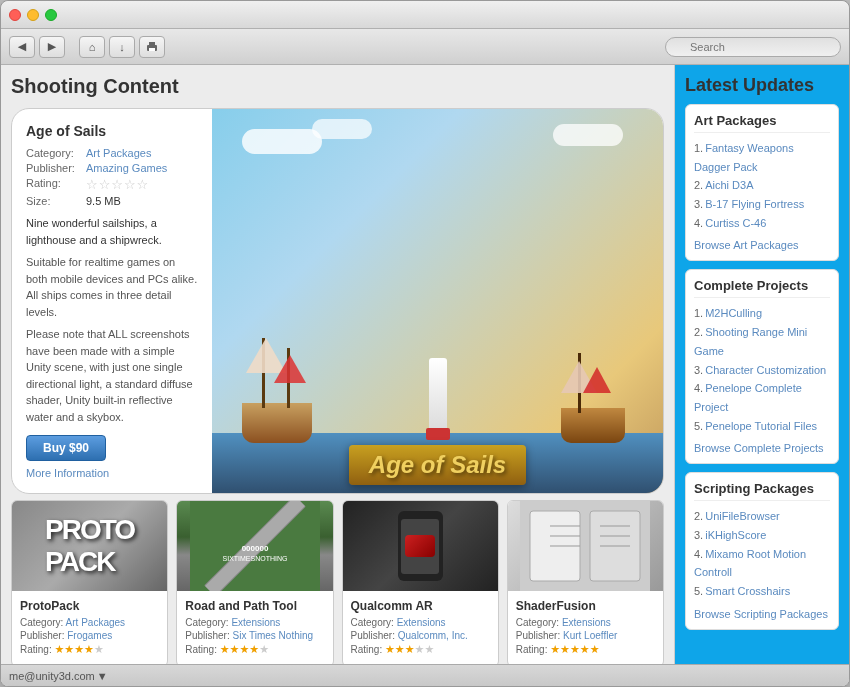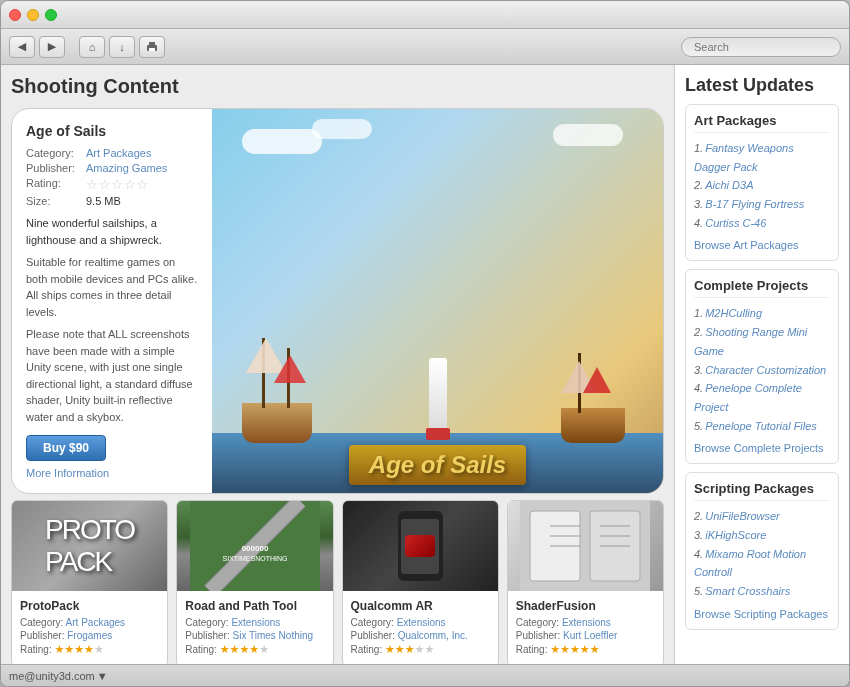--- a/index.html
+++ b/index.html
@@ -78,28 +78,28 @@
       justify-content: center;
       cursor: pointer;
       font-size: 11px;
       color: #555;
     }
 
     .toolbar-sep { width: 6px; }
 
     .search-bar {
       margin-left: auto;
-      width: 160px;
+      width: 176px;
       height: 20px;
       background: linear-gradient(to bottom, #e0e0e0, #f0f0f0);
       border: 1px solid #aaa;
       border-radius: 10px;
       display: flex;
       align-items: center;
-      padding: 0 12px;
+      padding: 0 24px;
     }
 
     .search-bar input {
       border: none;
       background: transparent;
       outline: none;
       font-size: 11px;
       color: #666;
       width: 100%;
     }
@@ -281,21 +281,21 @@
     .thumb-img-ar {
       background: linear-gradient(135deg, #222 0%, #444 50%, #222 100%);
     }
 
     .thumb-img-shader {
       background: linear-gradient(135deg, #ddd 0%, #bbb 50%, #999 100%);
     }
 
     .proto-text {
       font-size: 28px;
-      font-weight: 400;
+      font-weight: 700;
       color: white;
       text-shadow: 2px 2px 4px rgba(0,0,0,0.8);
       letter-spacing: -2px;
     }
 
     .thumb-info {
       padding: 8px;
     }
 
     .thumb-name {
@@ -340,21 +340,21 @@
     .status-dropdown {
       font-size: 11px;
       color: #555;
       margin-left: 2px;
     }
 
     
     .right-panel {
       width: 175px;
       flex-shrink: 0;
-      background: #ffffff;
+      background: #0ea5e9;
       border-left: 1px solid #ccc;
       overflow-y: auto;
       padding: 10px 10px;
     }
 
     .right-section {
       background: white;
       border: 1px solid #ddd;
       border-radius: 6px;
       padding: 8px;
@@ -380,21 +380,20 @@
     .right-list {
       list-style: none;
       margin-bottom: 6px;
     }
 
     .right-list li {
       font-size: 11px;
       color: #5a8abf;
       line-height: 1.7;
       cursor: pointer;
-      font-style: italic;
     }
 
     .right-list .item-num {
       color: #666;
       margin-right: 2px;
     }
 
     .browse-link {
       font-size: 11px;
       color: #5a8abf;

